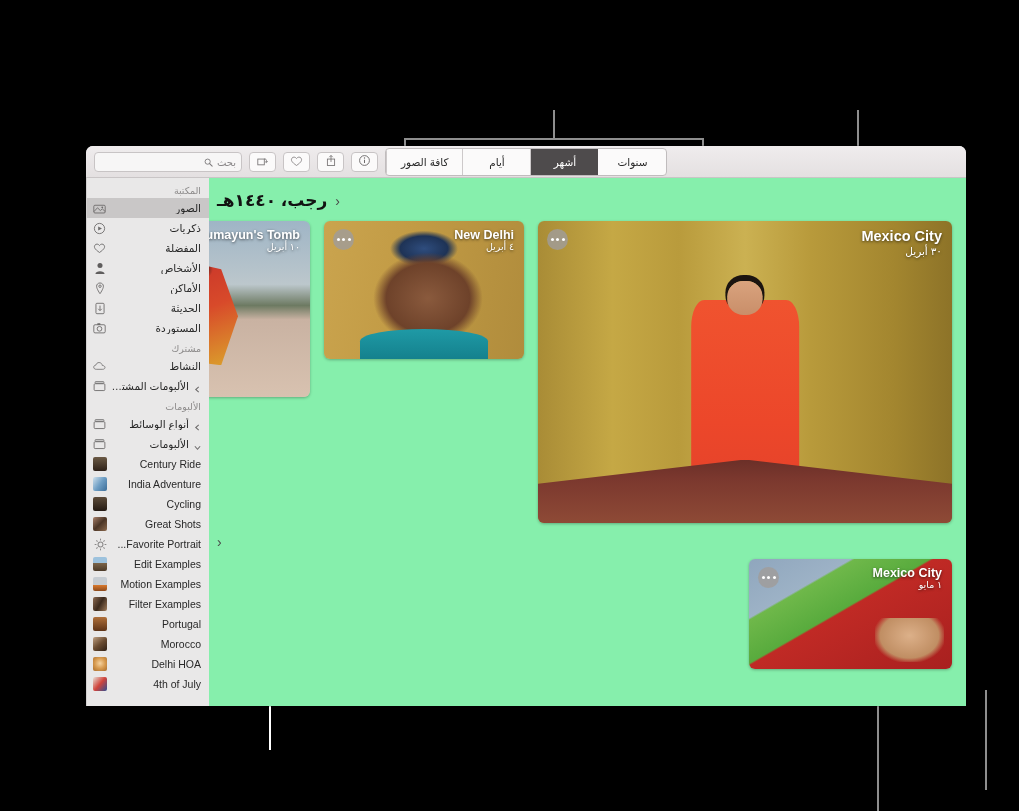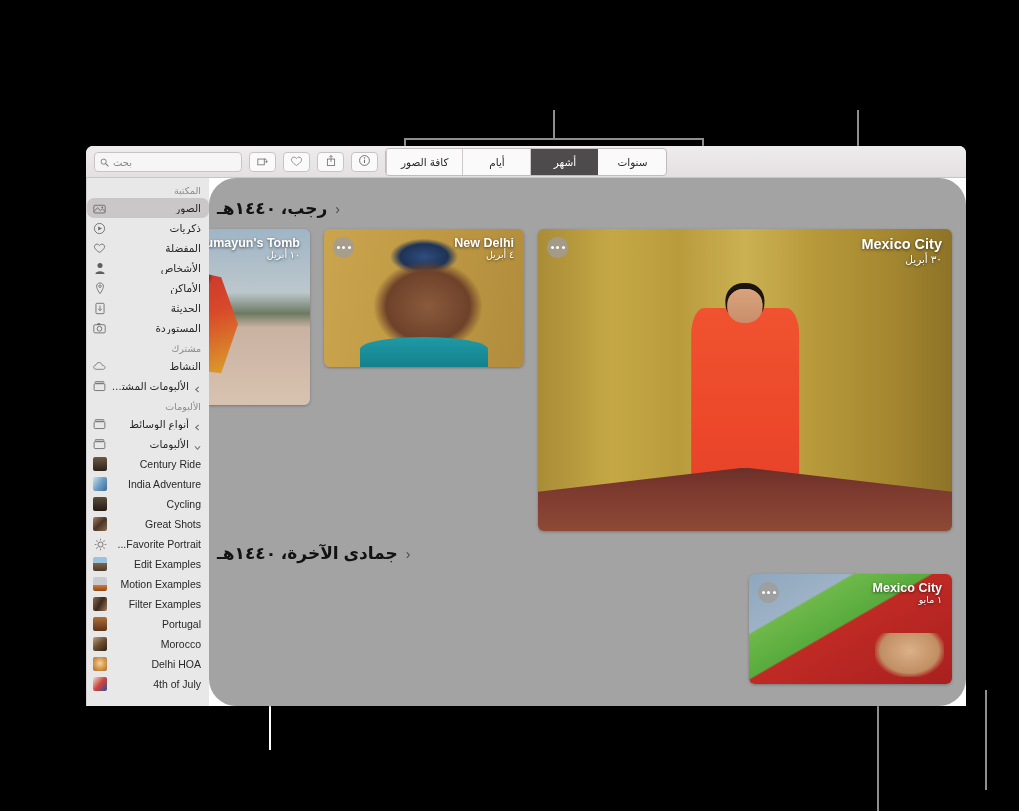--- a/index.html
+++ b/index.html
@@ -43,21 +43,21 @@
 
   #toolbar-left {
     position: absolute; left: 8px; top: 0; height: 32px;
     display: flex; flex-direction: row-reverse; align-items: center; gap: 7px;
   }
 
   .search-box {
     width: 148px; height: 20px; border-radius: 4px;
     background: #f7f6f6; border: 1px solid #c8c4c5;
     display: flex; flex-direction: row-reverse; align-items: center;
-    padding: 0 5px; gap: 4px;
+    padding: 0 5px; gap: 4px; justify-content: flex-end;
   }
   .search-box .txt { font-size: 10px; color: #8a8789; }
   .search-box svg { flex: none; }
 
   .tbtn {
     width: 27px; height: 20px; border-radius: 4px;
     background: #fbfafa; border: 1px solid #c8c4c5;
     display: flex; align-items: center; justify-content: center;
   }
 
@@ -90,35 +90,33 @@
     overflow: hidden;
   }
   .sb-section {
     font-size: 9.5px; color: #8d8b8b;
     padding: 5px 8px 2px 8px; text-align: right;
   }
   .sb-item {
     display: flex; flex-direction: row-reverse; align-items: center;
     gap: 5px; height: 20px; padding: 0 8px 0 6px;
     white-space: nowrap;
-    border-radius: 7px;
   }
   .sb-item.selected { background: #c9c7c7; }
   .sb-item .label { flex: 1; text-align: right; overflow: hidden; text-overflow: ellipsis; }
   .sb-ico { width: 13px; height: 13px; flex: none; display:flex; align-items:center; justify-content:center; }
   .disc { width: 7px; height: 7px; flex: none; }
 
   .thumb { width: 14px; height: 14px; border-radius: 2px; flex: none; }
 
   
   #content {
-    flex: 1; order: 1; background: #a3a3a3;
+    flex: 1; order: 1; background: #86efac;
     overflow: hidden; position: relative;
-    padding: 8px 8px;
-    border-radius: 27px;
+    padding: 0 8px;
   }
   .month-head {
     display: flex; flex-direction: row-reverse; align-items: center;
     justify-content: flex-start; gap: 8px;
     padding: 12px 6px 10px 0;
   }
   .month-head .title { font-size: 17px; font-weight: bold; color: #121212; }
   .chev { color: #4a4a4a; font-size: 14px; line-height: 1; }
 
   .grid { display: flex; flex-direction: row; gap: 14px; padding: 0 6px; }
@@ -542,21 +540,20 @@
                 </div>
               <div class="cap">
                 <div class="place">Humayun's Tomb</div>
                 <div class="date">١٠ أبريل</div>
               </div>
             </div>
           </div>
         </div>
 
         <div class="month-head">
-          <span class="title">جمادى الآخرة، ١٤٤٠هـ</span>
           <span class="chev">‹</span>
         </div>
 
         <div class="grid">
           <div class="card ph-mexico2" style="width:203px; height:110px;">
             <div class="more">
                 <i></i>
                 <i></i>
                 <i></i>
               </div>

